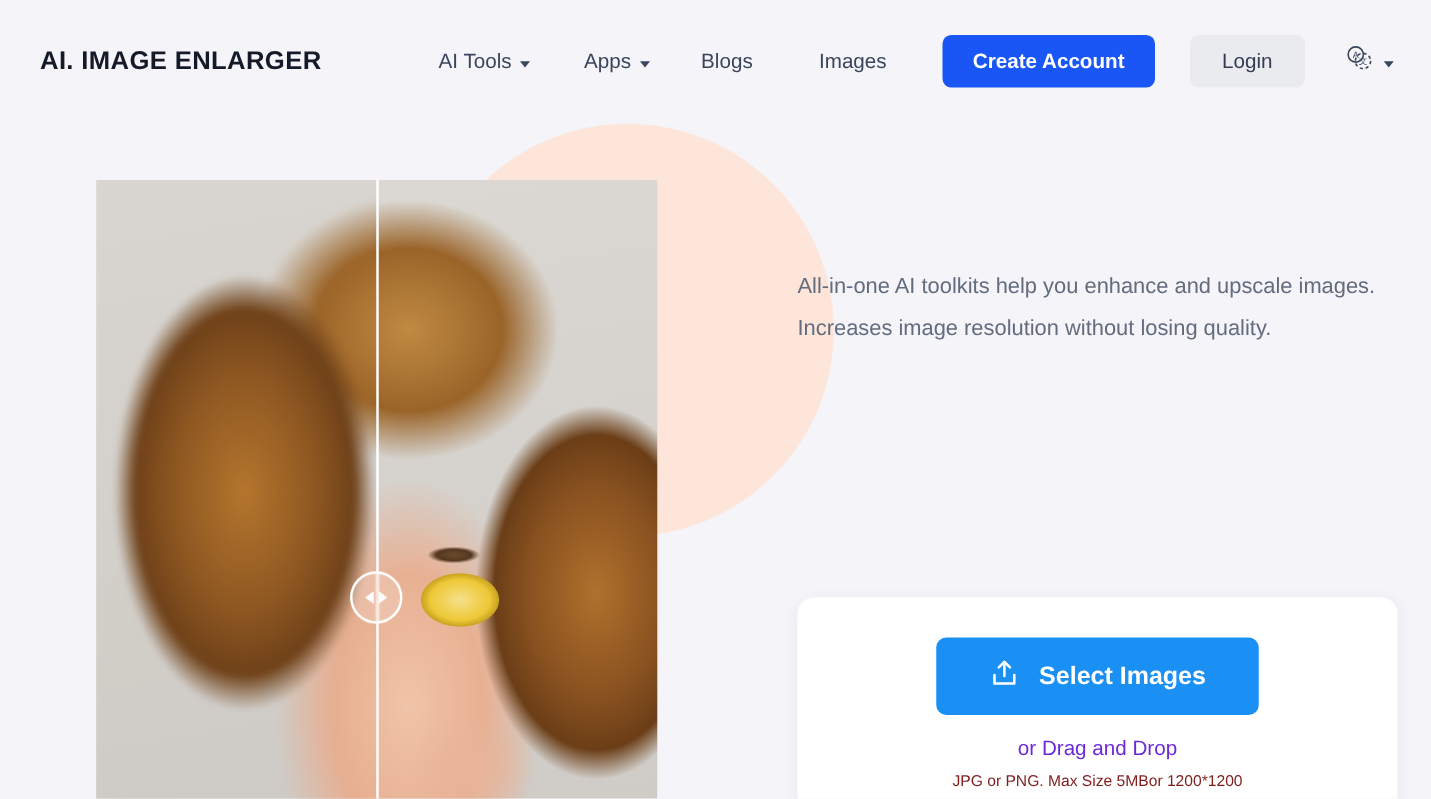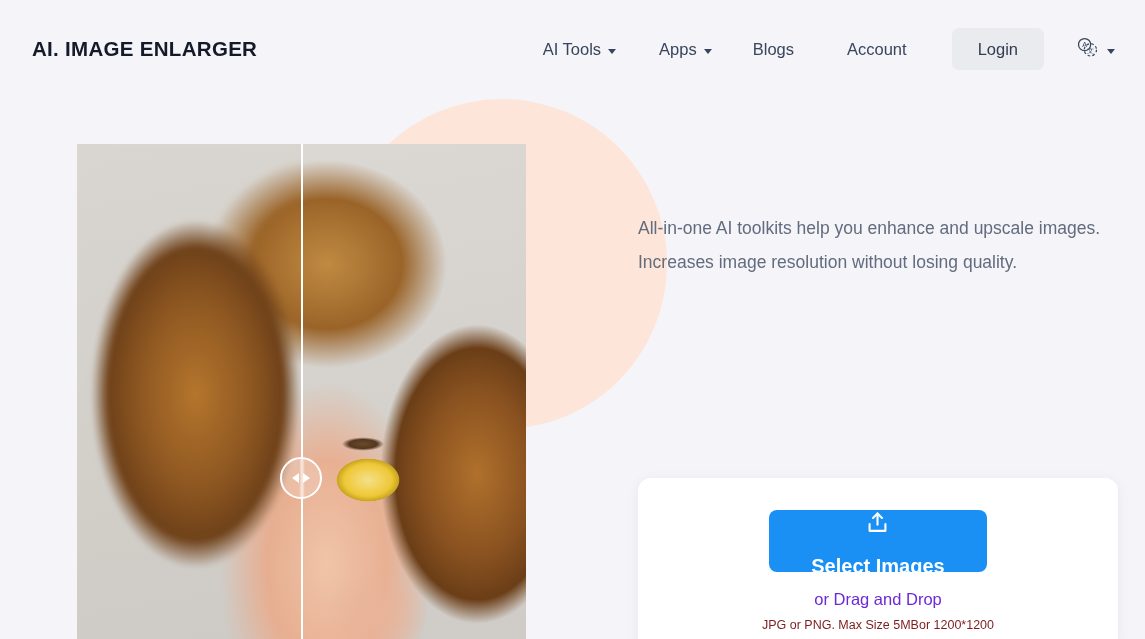--- a/index.html
+++ b/index.html
@@ -260,21 +260,20 @@
     height: 62px;
     padding: 0 42px;
     font-size: 20px;
     font-weight: 700;
     font-family: inherit;
     cursor: pointer;
     display: inline-flex;
     align-items: center;
     gap: 15px;
     white-space: nowrap;
-    flex-direction: column;
   }
 
   .drag-text {
     margin-top: 18px;
     font-size: 16.5px;
     color: #6d28d9;
     font-weight: 400;
   }
 
   .hint-text {
@@ -301,23 +300,24 @@
     <a class="nav-link apps">
       <span>Apps</span>
       <span class="caret"></span>
     </a>
 
     <a class="nav-link blogs">
       <span>Blogs</span>
     </a>
 
     <a class="nav-link pricing">
-      <span>Account</span>
+      <span>Images</span>
     </a>
 
+    <button class="btn-create">Create Account</button>
 
     <button class="btn-login">Login</button>
 
     <div class="lang-switch">
       <span>
         <svg width="25" height="25" viewBox="0 0 25 25" fill="none">
           <circle cx="9.6" cy="9.6" r="6.1" stroke="#39455c" stroke-width="1.25"></circle>
           <circle cx="15.4" cy="14.8" r="6.1" stroke="#39455c" stroke-width="1.25" stroke-dasharray="2.6 2.2"></circle>
           <text x="9.6" y="12.4" font-family="Liberation Sans, sans-serif" font-size="7.2" fill="#39455c" text-anchor="middle">A</text>
           <text x="15.5" y="17.6" font-family="DejaVu Sans, sans-serif" font-size="7" fill="#39455c" text-anchor="middle">文</text>

